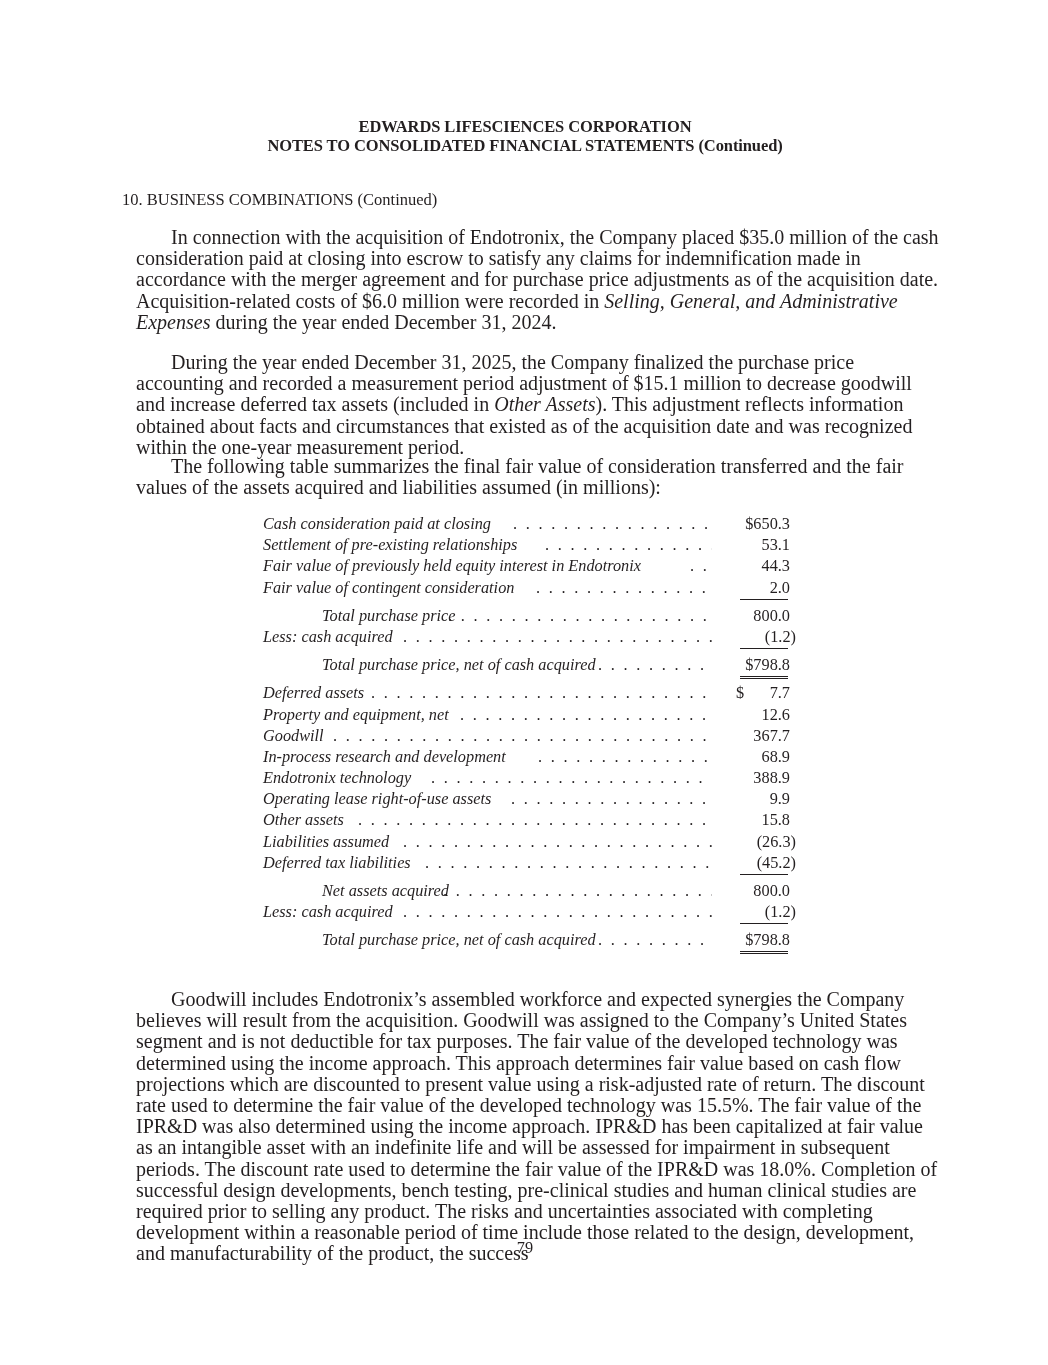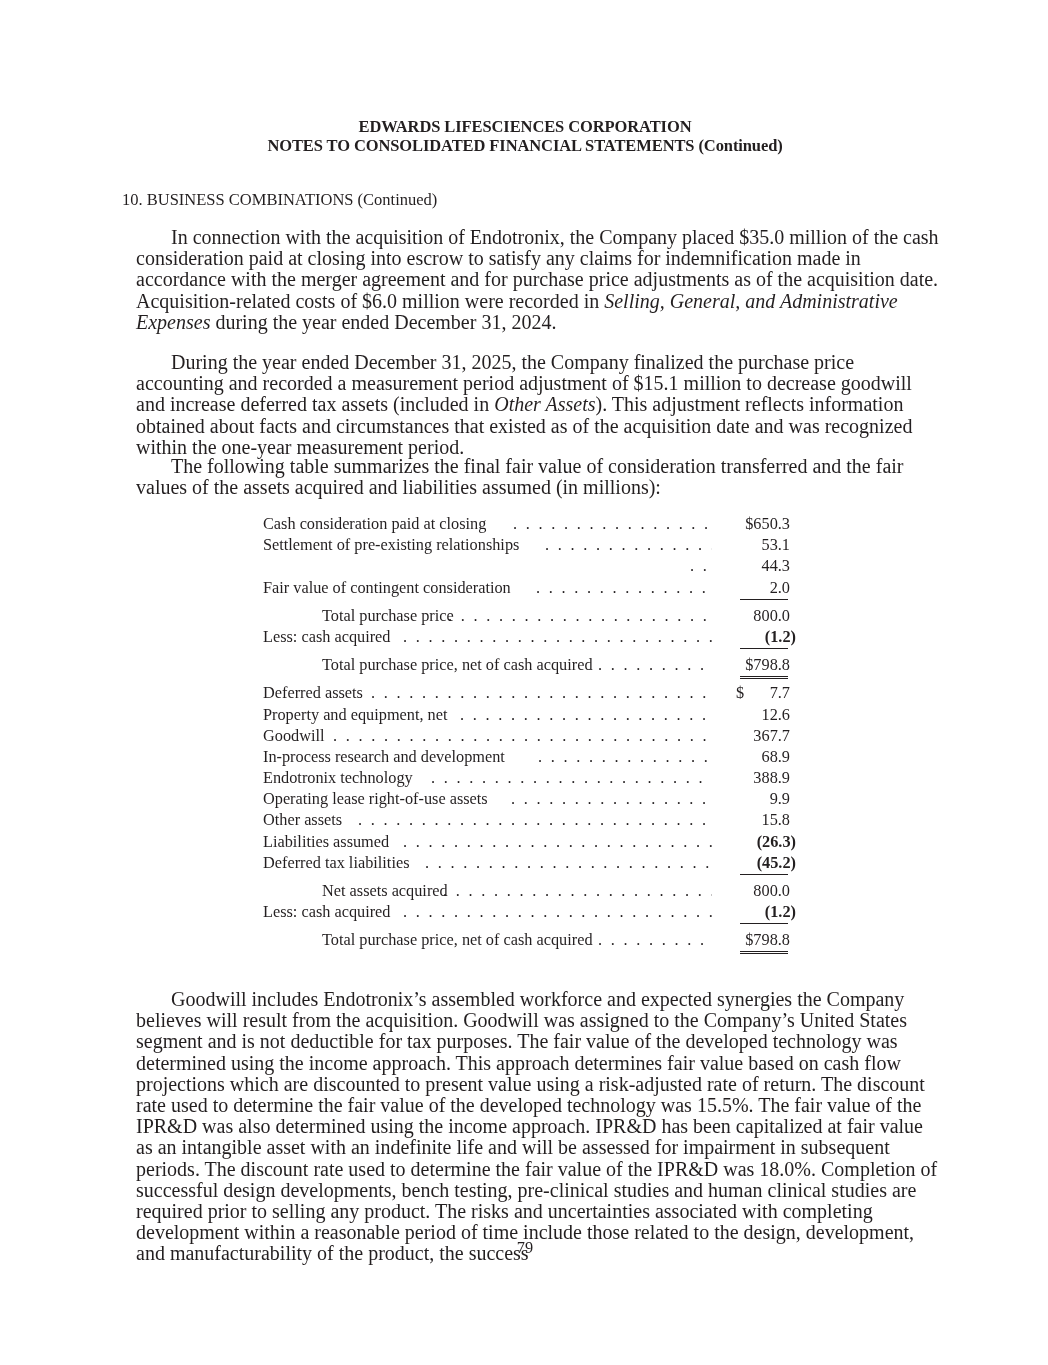--- a/index.html
+++ b/index.html
@@ -23,28 +23,28 @@
       font-size: 20px; line-height: 21.2px; text-indent: 35px; margin: 4px;
     }
     .p1 { top: 223px; }
     .p2 { top: 348px; }
     .p3 { top: 452px; }
     .p4 { top: 985px; }
     .para i { font-style: italic; }
 
     .table { position: absolute; left: 141px; top: 513px; width: 525px; font-size: 16.3px; }
     .row { position: relative; height: 21.2px; line-height: 21.2px; white-space: nowrap; }
-    .row .label { position: absolute; left: 0; top: 0; }
+    .row .label { position: absolute; left: 0; top: 0; font-style: italic; }
     .row.indent .label { left: 35px; margin-left: 24px; }
     .row .dots {
       position: absolute; top: 0; right: 76px; overflow: hidden; text-align: right;
       letter-spacing: 2.3px; color: #231f20;
     }
     .row .val { position: absolute; right: -2px; top: 0; text-align: right; width: 60px; }
-    .row .val.paren { right: -8px; font-weight: bold; }
+    .row .val.paren { right: -8px; }
     .row .dollar { position: absolute; left: 473px; top: 0; }
     .gap-s { height: 7px; }
     .line-single { position: absolute; right: 0; width: 48px; border-top: 1px solid #231f20; }
     .line-double { position: absolute; right: 0; width: 48px; border-top: 3px double #231f20; height: 0; }
     .pagenum {
       position: absolute; top: 1238px; left: 0; width: 806px; text-align: center; font-size: 16.3px;
     }
   </style>
 </head>
 <body>
@@ -65,20 +65,21 @@
       <span class="label">Cash consideration paid at closing</span>
       <span class="dots" style="left:250px">. . . . . . . . . . . . . . . . . . . . . . .</span>
       <span class="val">$650.3</span>
     </div>
     <div class="row">
       <span class="label">Settlement of pre-existing relationships</span>
       <span class="dots" style="left:282px">. . . . . . . . . . . . . . . . . . . . . . .</span>
       <span class="val">53.1</span>
     </div>
     <div class="row">
+      <span class="label">Fair value of previously held equity interest in Endotronix</span>
       <span class="dots" style="left:427px">. . . . . . . .</span>
       <span class="val">44.3</span>
     </div>
     <div class="row">
       <span class="label">Fair value of contingent consideration</span>
       <span class="dots" style="left:273px">. . . . . . . . . . . . . . . . . . . . . . .</span>
       <span class="val">2.0</span>
       <div class="line-single" style="top:22px"></div>
     </div>
     <div class="gap-s"></div>

